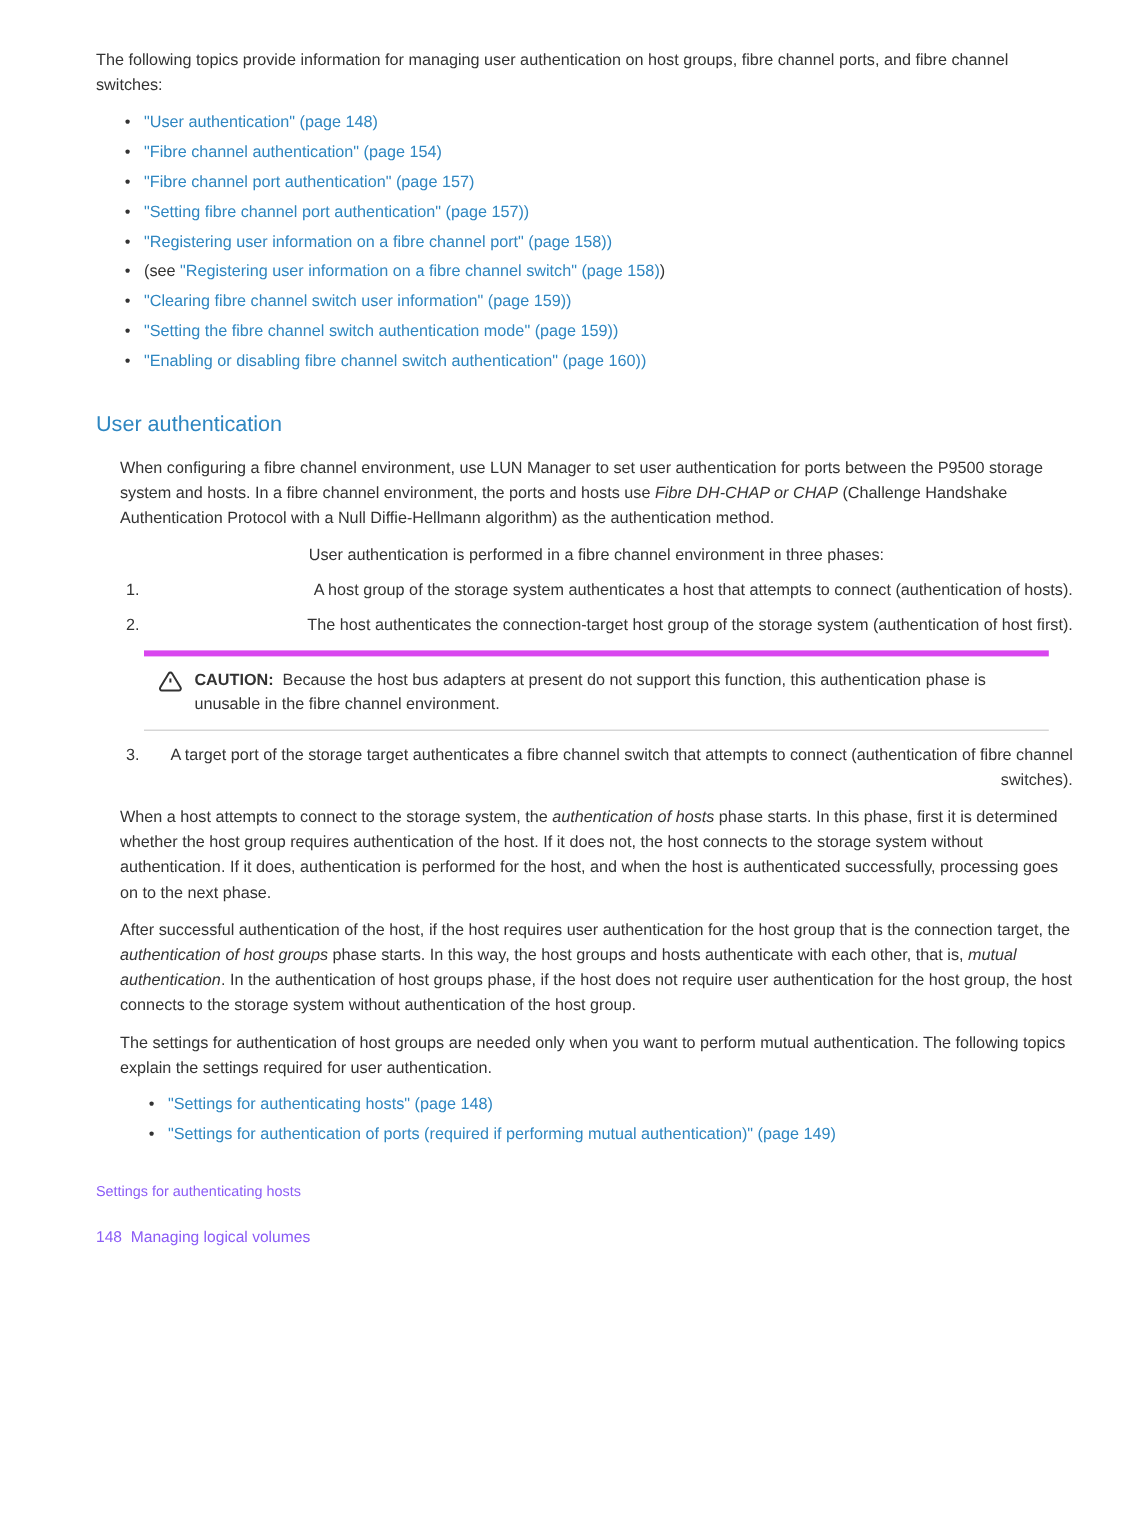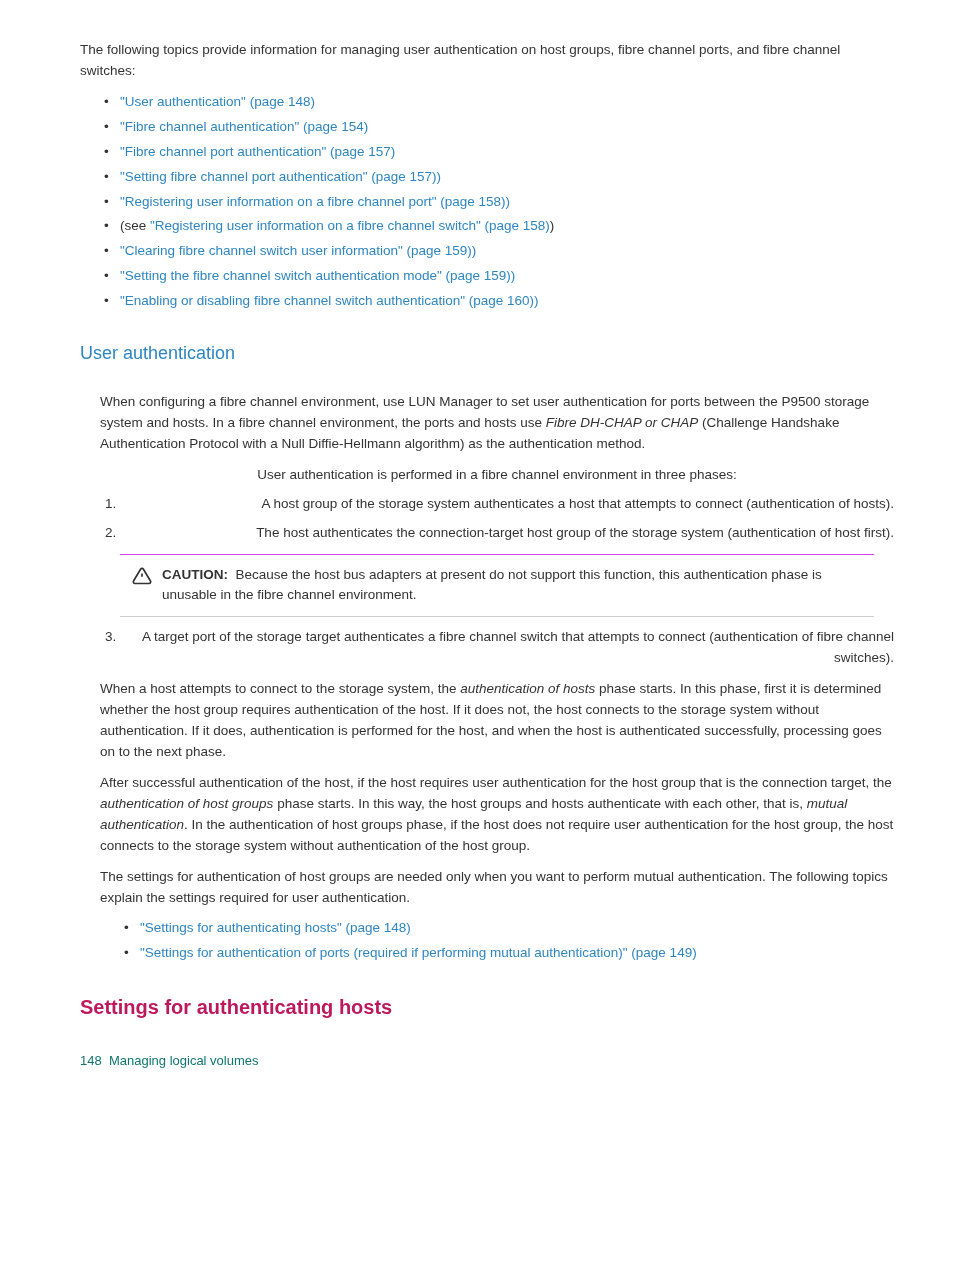--- a/index.html
+++ b/index.html
@@ -38,28 +38,28 @@
 
     .link-list a, a {
       color: #2E86C1;
       text-decoration: none;
     }
 
     h2 {
       color: #2E86C1;
       font-size: 18px;
       font-weight: normal;
-      margin-bottom: 24px;
+      margin-bottom: 12px;
       margin-top: 4px;
     }
 
     h3 {
-      color: #be185d;
-      font-size: 20px;
-      font-weight: bold;
+      color: #8b5cf6;
+      font-size: 12px;
+      font-weight: normal;
       margin-bottom: 10px;
       margin-top: 4px;
     }
 
     .section {
       margin-bottom: 18px;
     }
 
     .body-text-no-indent {
       margin-bottom: 10px;
@@ -74,21 +74,21 @@
     .ordered-list li {
       margin-bottom: 8px;
       padding-left: 6px;
     }
 
     em {
       font-style: italic;
     }
 
     .caution-box {
-      border-top: 1px solid #d946ef;
+      border-top: 5px solid #d946ef;
       border-bottom: 1px solid #ccc;
       padding: 10px 12px;
       margin: 10px 20px 10px 20px;
       display: flex;
       align-items: flex-start;
       gap: 10px;
     }
 
     .caution-icon {
       width: 20px;
@@ -100,23 +100,23 @@
     .caution-content {
       flex: 1;
     }
 
     .caution-label {
       font-weight: bold;
       color: #333;
     }
 
     .page-footer {
-      margin-top: 28px;
+      margin-top: 18px;
       font-size: 13px;
-      color: #0f766e;
+      color: #8b5cf6;
     }
 
     .section-user-auth {
       margin-bottom: 20px;
     }
 
     .indent-block {
       padding-left: 20px;
     }
   </style>

